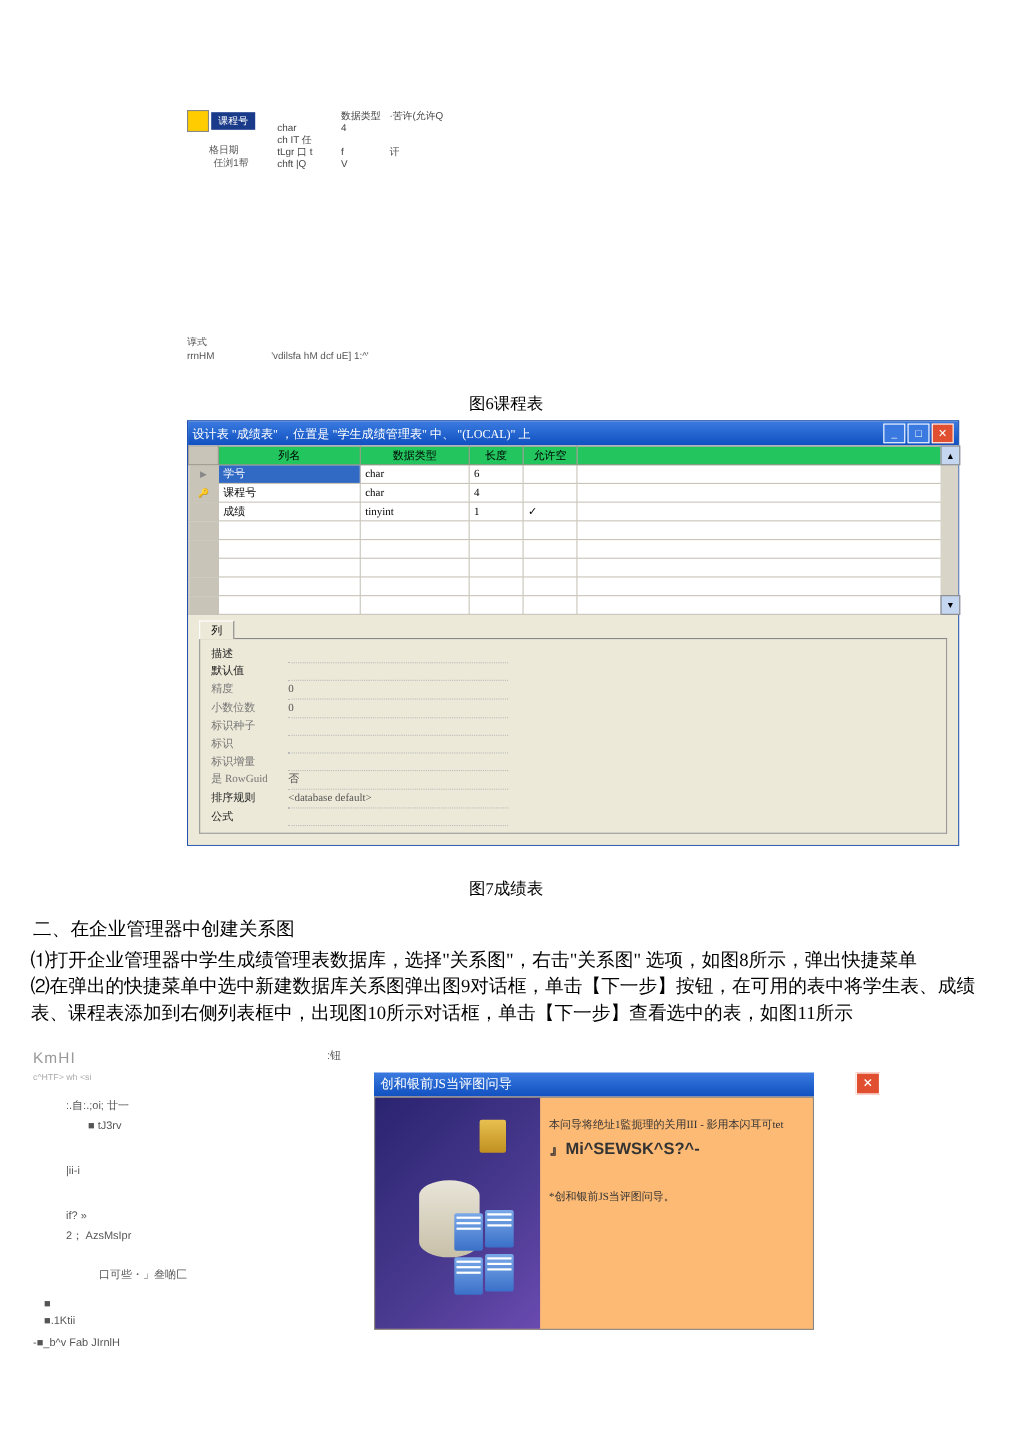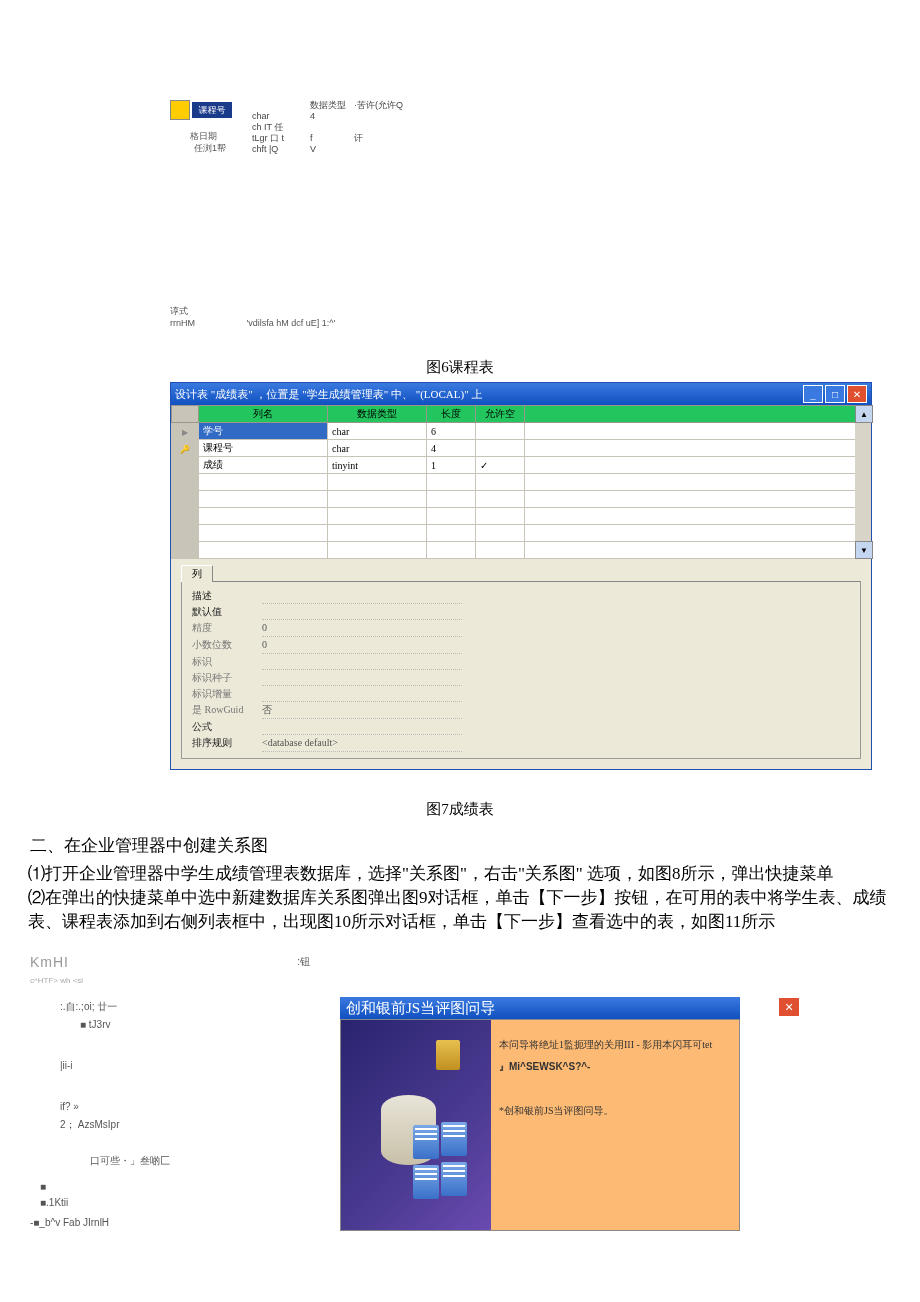--- a/index.html
+++ b/index.html
@@ -31,39 +31,39 @@
 .vscroll{position:absolute;right:0;top:0;bottom:0;width:16px;background:#d8d4c8;display:flex;flex-direction:column;justify-content:space-between}
 .vbtn{width:16px;height:16px;background:#c5d6f0;border:1px solid #888;font-size:8px;display:flex;align-items:center;justify-content:center}
 .tabs-area{background:#ece9d8;padding:4px 10px 10px 10px}
 .tab-stub{display:inline-block;background:#ece9d8;border-top:1px solid #fff;border-left:1px solid #fff;border-right:1px solid #888;border-bottom:none;padding:1px 10px;font-size:10px}
 .tabs-body{border:1px solid #999;border-top:1px solid #888;background:#ece9d8;padding:6px 10px;margin-top:-1px}
 .prop-row{display:flex;font-size:10px;color:#777;line-height:16px}
 .prop-label{width:70px}
 .prop-val{border-bottom:1px dotted #bbb;width:200px;color:#555}
 .prop-active{color:#222}
 .section-head{font-size:17px;margin:15px 0 5px 10px}
-.bottom-row{display:flex;gap:30px;margin:20px 0 0 10px;align-items:flex-end}
+.bottom-row{display:flex;gap:30px;margin:20px 0 0 10px;align-items:center}
 .km-block{width:280px;font-family:Arial;font-size:10px;color:#555;line-height:16px}
 .km-title{font-size:14px;color:#999;letter-spacing:1px}
 .km-sub{font-size:8px;color:#aaa}
 .km-item{margin-left:30px;margin-top:10px}
 .wizard{width:400px;position:relative}
-.wiz-title{height:18px;background:linear-gradient(to bottom,#3a7ae0,#1050c0);color:#fff;font-size:15px;padding:2px 6px;font-family:"SimSun"}
+.wiz-title{height:18px;background:linear-gradient(to bottom,#3a7ae0,#1050c0);color:#fff;font-size:12px;padding:2px 6px;font-family:"SimSun"}
 .wiz-close{position:absolute;right:-60px;top:0;width:20px;height:18px;background:#e05030;border:1px solid #fff;color:#fff;font-size:11px;display:flex;align-items:center;justify-content:center}
 .wiz-body{display:flex;background:#fdba74;border:1px solid #888}
 .wiz-art{width:150px;height:210px;background:linear-gradient(135deg,#2a2470 0%,#4a3a90 60%,#6a4ab0 100%);position:relative;overflow:hidden}
 .cyl{position:absolute;border-radius:50%/20%;background:linear-gradient(to bottom,#e8e4d8,#c8c0a8)}
 .cyl1{width:55px;height:70px;left:40px;top:75px}
 .disk{position:absolute;width:26px;height:34px;background:linear-gradient(to bottom,#7aa8e8,#3a70c8);border-radius:2px}
 .disk .line{height:2px;background:#fff;margin:3px 2px}
 .d1{left:72px;top:105px}.d2{left:100px;top:102px}.d3{left:72px;top:145px}.d4{left:100px;top:142px}
 .gold{position:absolute;width:24px;height:30px;background:linear-gradient(to bottom,#e8c050,#c09020);border-radius:2px;left:95px;top:20px}
 .wiz-text{flex:1;padding:10px 8px;font-size:10px;color:#333;font-family:"SimSun"}
 .wiz-p{margin:8px 0;line-height:14px}
-.wiz-bold{font-weight:bold;font-size:10px;font-family:Arial}
+.wiz-bold{font-weight:bold;font-size:15px;font-family:Arial}
 </style>
 </head>
 <body>
 
 <div class="page">
 
   <div class="top-screenshot">
 
     <div class="top-row">
       <div>
@@ -220,42 +220,42 @@
           </div>
         <div class="prop-row">
             <span class="prop-label">精度</span>
             <span class="prop-val">0</span>
           </div>
         <div class="prop-row">
             <span class="prop-label">小数位数</span>
             <span class="prop-val">0</span>
           </div>
         <div class="prop-row">
+            <span class="prop-label">标识种子</span>
+            <span class="prop-val"></span>
+          </div>
+        <div class="prop-row">
             <span class="prop-label">标识</span>
-            <span class="prop-val"></span>
-          </div>
-        <div class="prop-row">
-            <span class="prop-label">标识种子</span>
             <span class="prop-val"></span>
           </div>
         <div class="prop-row">
             <span class="prop-label">标识增量</span>
             <span class="prop-val"></span>
           </div>
         <div class="prop-row">
             <span class="prop-label">是 RowGuid</span>
             <span class="prop-val">否</span>
           </div>
         <div class="prop-row">
-            <span class="prop-label prop-active">公式</span>
-            <span class="prop-val"></span>
-          </div>
-        <div class="prop-row">
             <span class="prop-label prop-active">排序规则</span>
             <span class="prop-val">&lt;database default&gt;</span>
+          </div>
+        <div class="prop-row">
+            <span class="prop-label prop-active">公式</span>
+            <span class="prop-val"></span>
           </div>
       </div>
     </div>
   </div>
 
   <div class="caption">图7成绩表</div>
 
   <div class="section-head">二、在企业管理器中创建关系图</div>
   <p class="para">⑴打开企业管理器中学生成绩管理表数据库，选择"关系图"，右击"关系图" 选项，如图8所示，弹出快捷菜单</p>
   <p class="para">⑵在弹出的快捷菜单中选中新建数据库关系图弹出图9对话框，单击【下一步】按钮，在可用的表中将学生表、成绩表、课程表添加到右侧列表框中，出现图10所示对话框，单击【下一步】查看选中的表，如图11所示</p>

